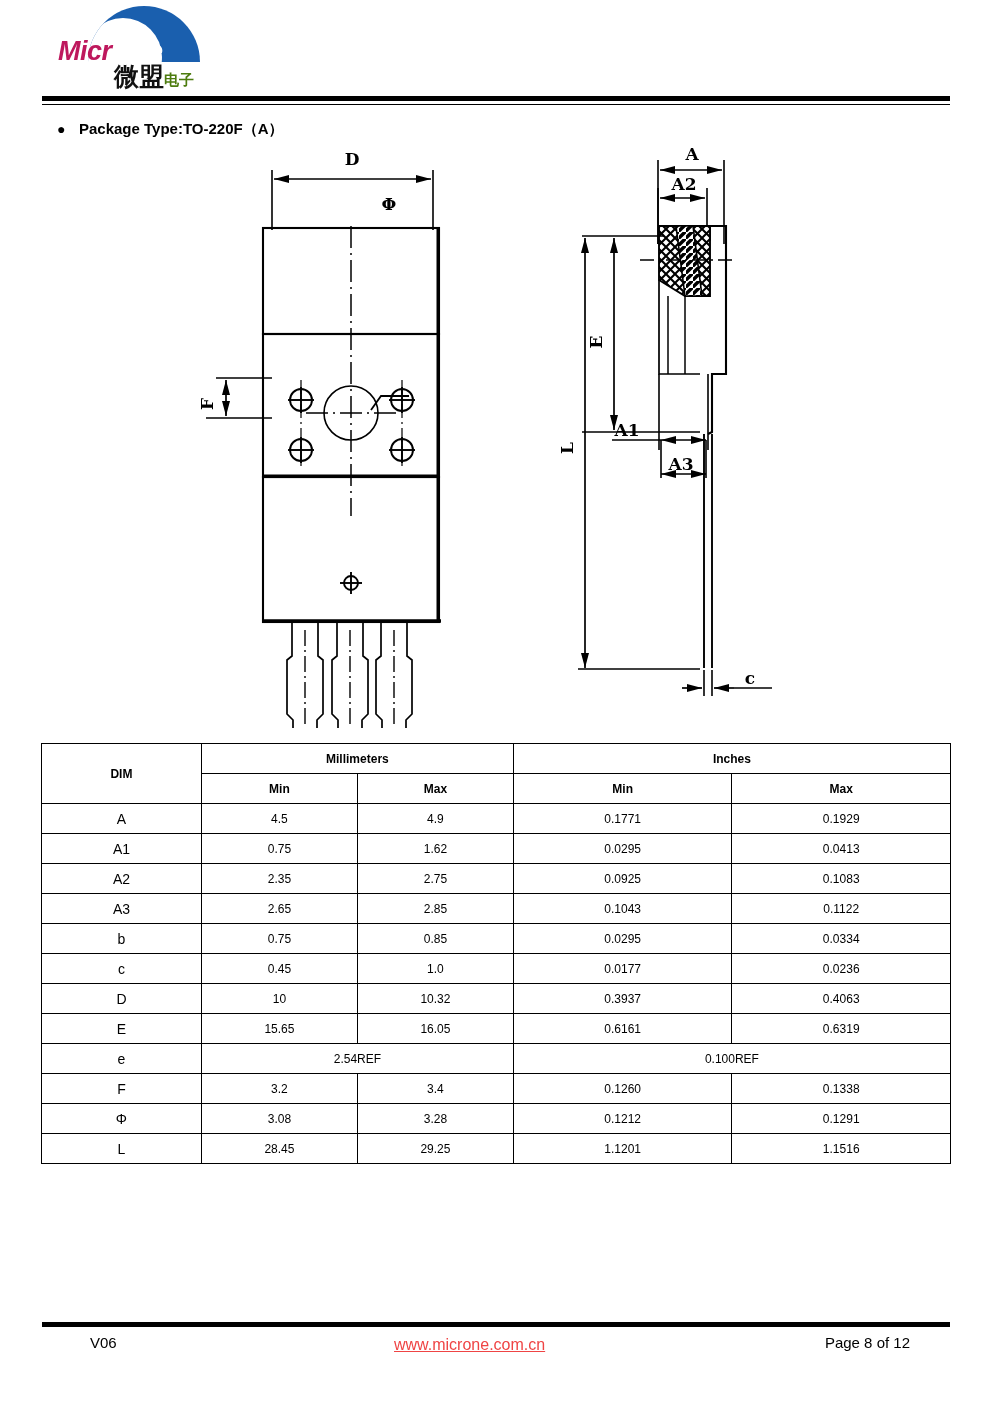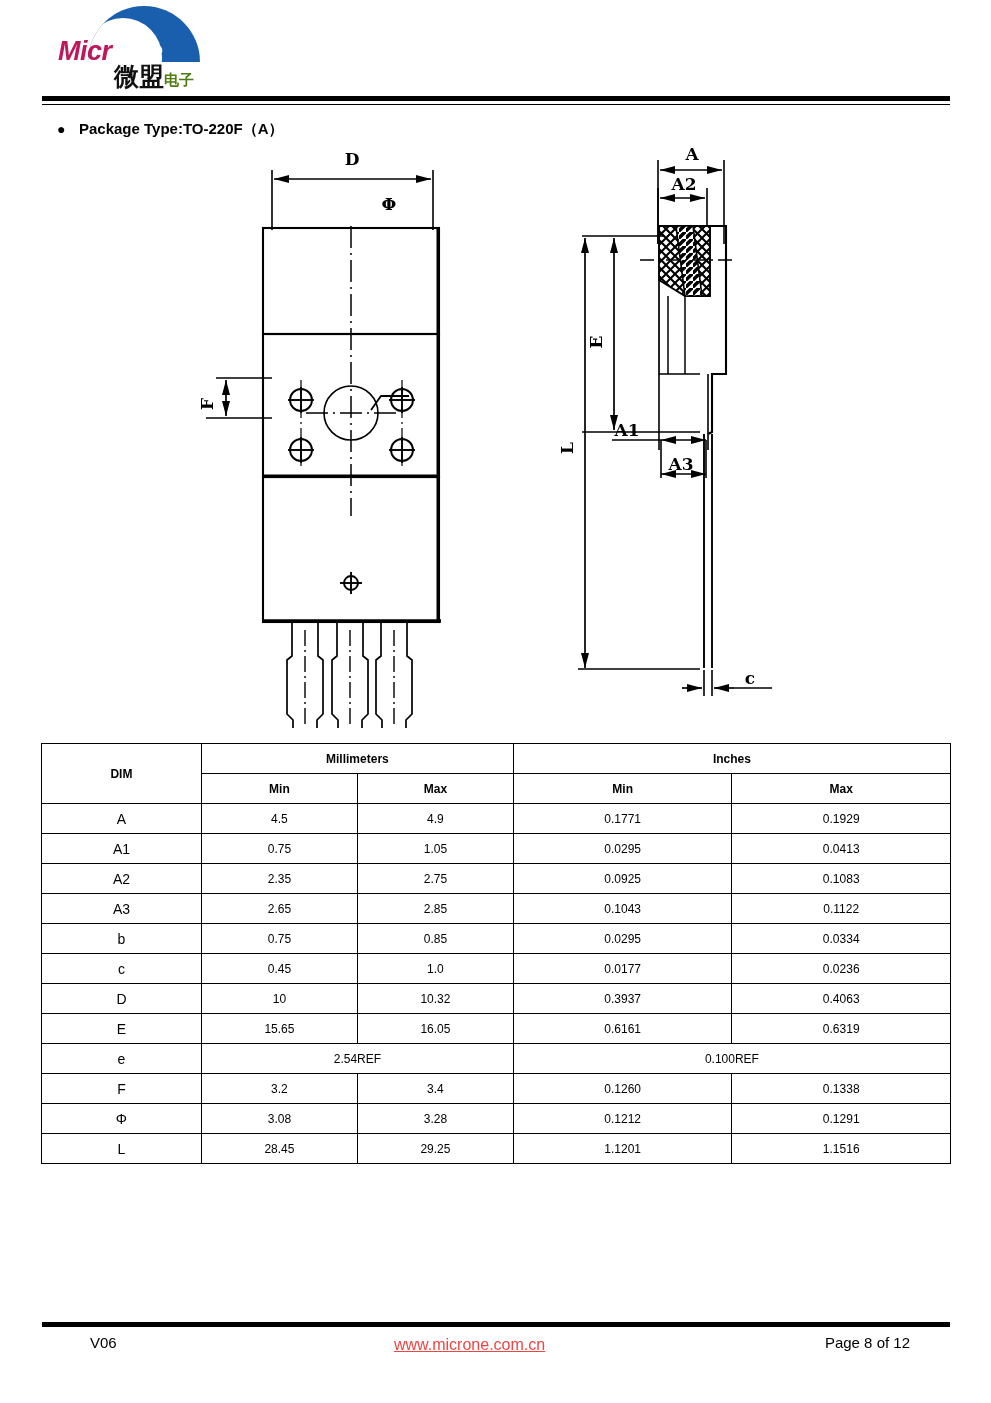--- a/index.html
+++ b/index.html
@@ -401,21 +401,21 @@
       <tr>
         <td class="dim-label">A</td>
         <td>4.5</td>
         <td>4.9</td>
         <td>0.1771</td>
         <td>0.1929</td>
       </tr>
       <tr>
         <td class="dim-label">A1</td>
         <td>0.75</td>
-        <td>1.05</td>
+        <td>1.62</td>
         <td>0.0295</td>
         <td>0.0413</td>
       </tr>
       <tr>
         <td class="dim-label">A2</td>
         <td>2.35</td>
         <td>2.75</td>
         <td>0.0925</td>
         <td>0.1083</td>
       </tr>

